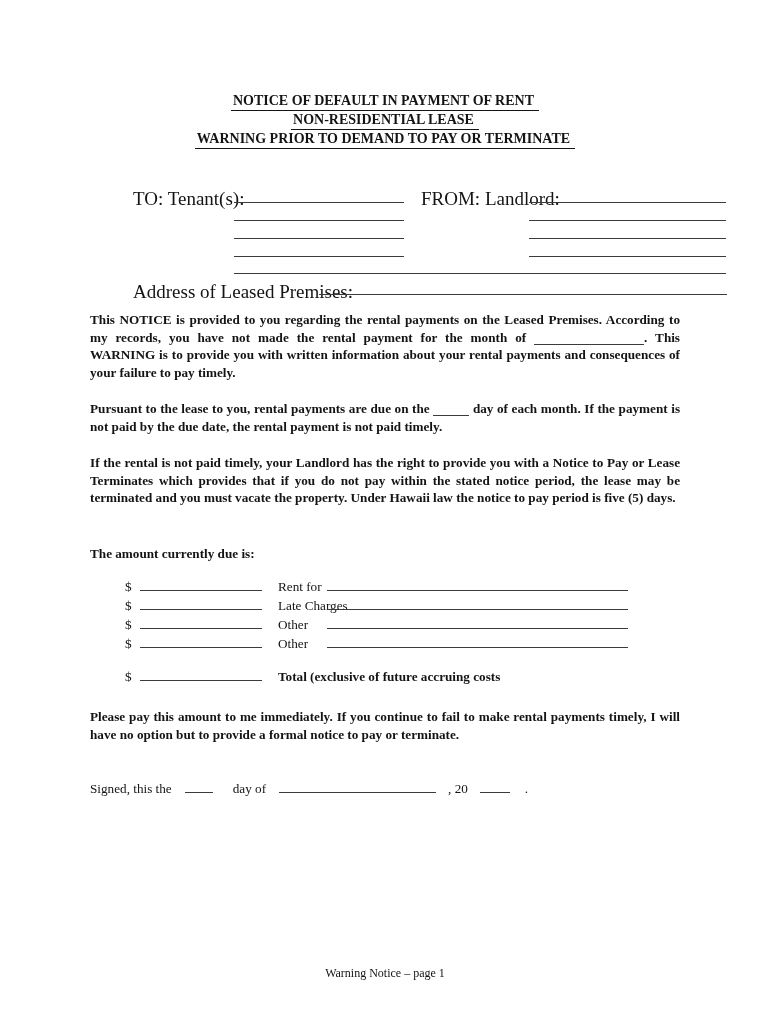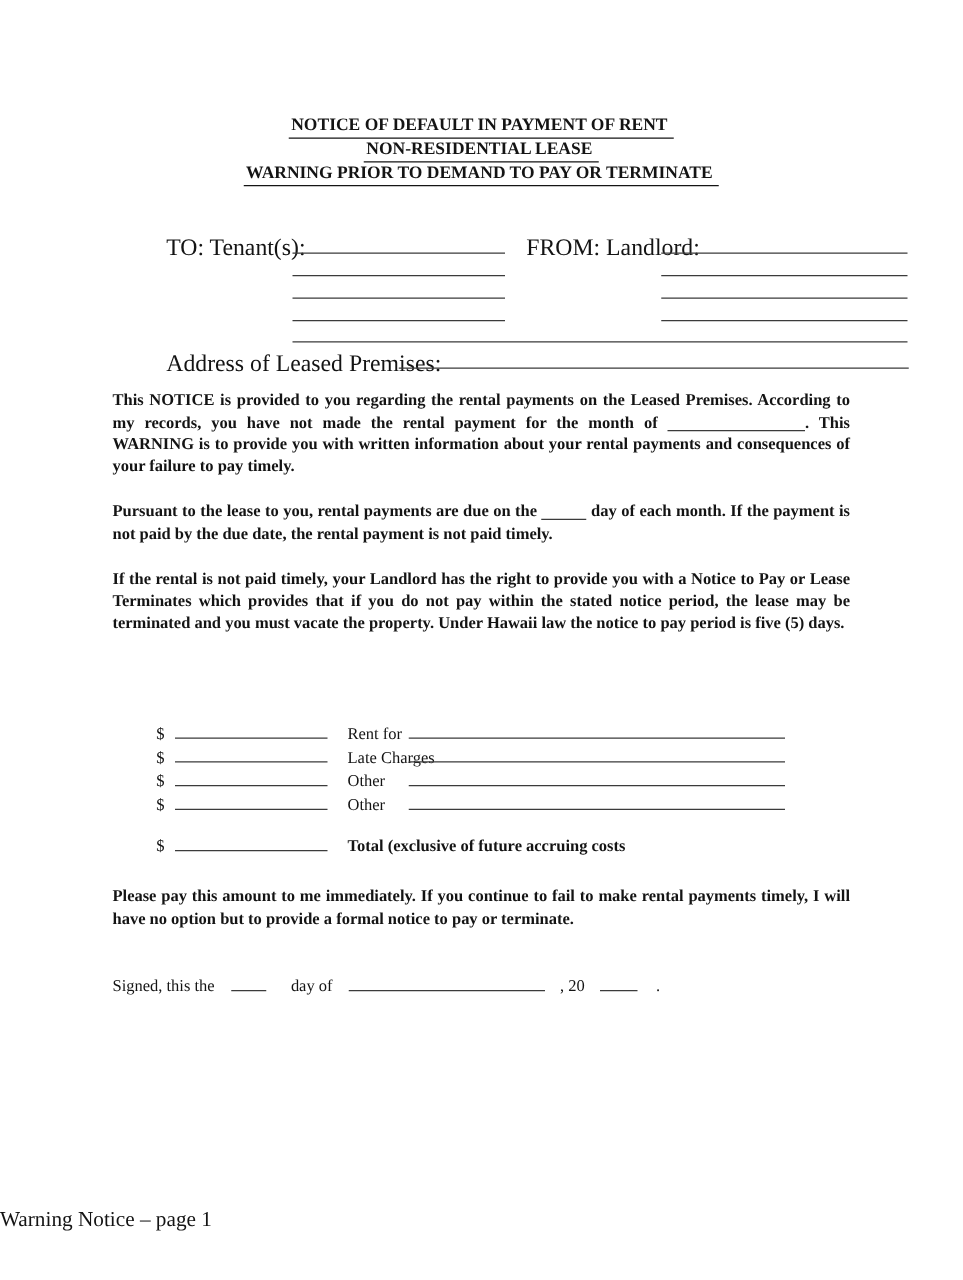--- a/index.html
+++ b/index.html
@@ -151,21 +151,22 @@
     margin-left: 11px;
     flex: none;
   }
   .sig-caption { margin-left: 65px; margin-top: 3px; line-height: 17px; }
   
   .footer {
     position: absolute;
     top: 966px;
     left: 0;
     width: 100%;
-    font-size: 17px;
+    text-align: center;
+    font-size: 12px;
   }
 </style>
 </head>
 <body>
 
 <div class="page">
 
   <div class="title-block">
     <div class="title-line"><span>NOTICE OF DEFAULT IN PAYMENT OF RENT</span></div>
     <div class="title-line"><span>NON-RESIDENTIAL LEASE</span></div>
@@ -194,20 +195,21 @@
 
   <div class="para p1"><span>This NOTICE is provided to you regarding the rental payments on the Leased Premises.  According to my records, you have not made the rental payment for the month of</span>
     <span class="inline-blank month-blank"></span><span>.  This WARNING is to provide you with written information about your rental payments and consequences of your failure to pay timely.</span></div>
 
   <div class="para p2"><span>Pursuant to the lease to you, rental payments are due on the</span>
     <span class="inline-blank day-blank"></span>
     <span>day of each month.  If the payment is not paid by the due date, the rental payment is not paid timely.</span></div>
 
   <div class="para p3">If the rental is not paid timely, your Landlord has the right to provide you with a Notice to Pay or Lease Terminates which provides that if you do not pay within the stated notice period, the lease may be terminated and you must vacate the property.  Under Hawaii law the notice to pay period is five (5) days.</div>
 
+  <div class="para p-amount-heading">The amount currently due is:</div>
 
   <div class="amount-row a0">
     <span class="cur">$</span>
     <span class="amount-blank"></span>
     <span class="amount-label">Rent for</span>
     <span class="desc-blank"></span>
   </div>
   <div class="amount-row a1">
     <span class="cur">$</span>
     <span class="amount-blank"></span>

